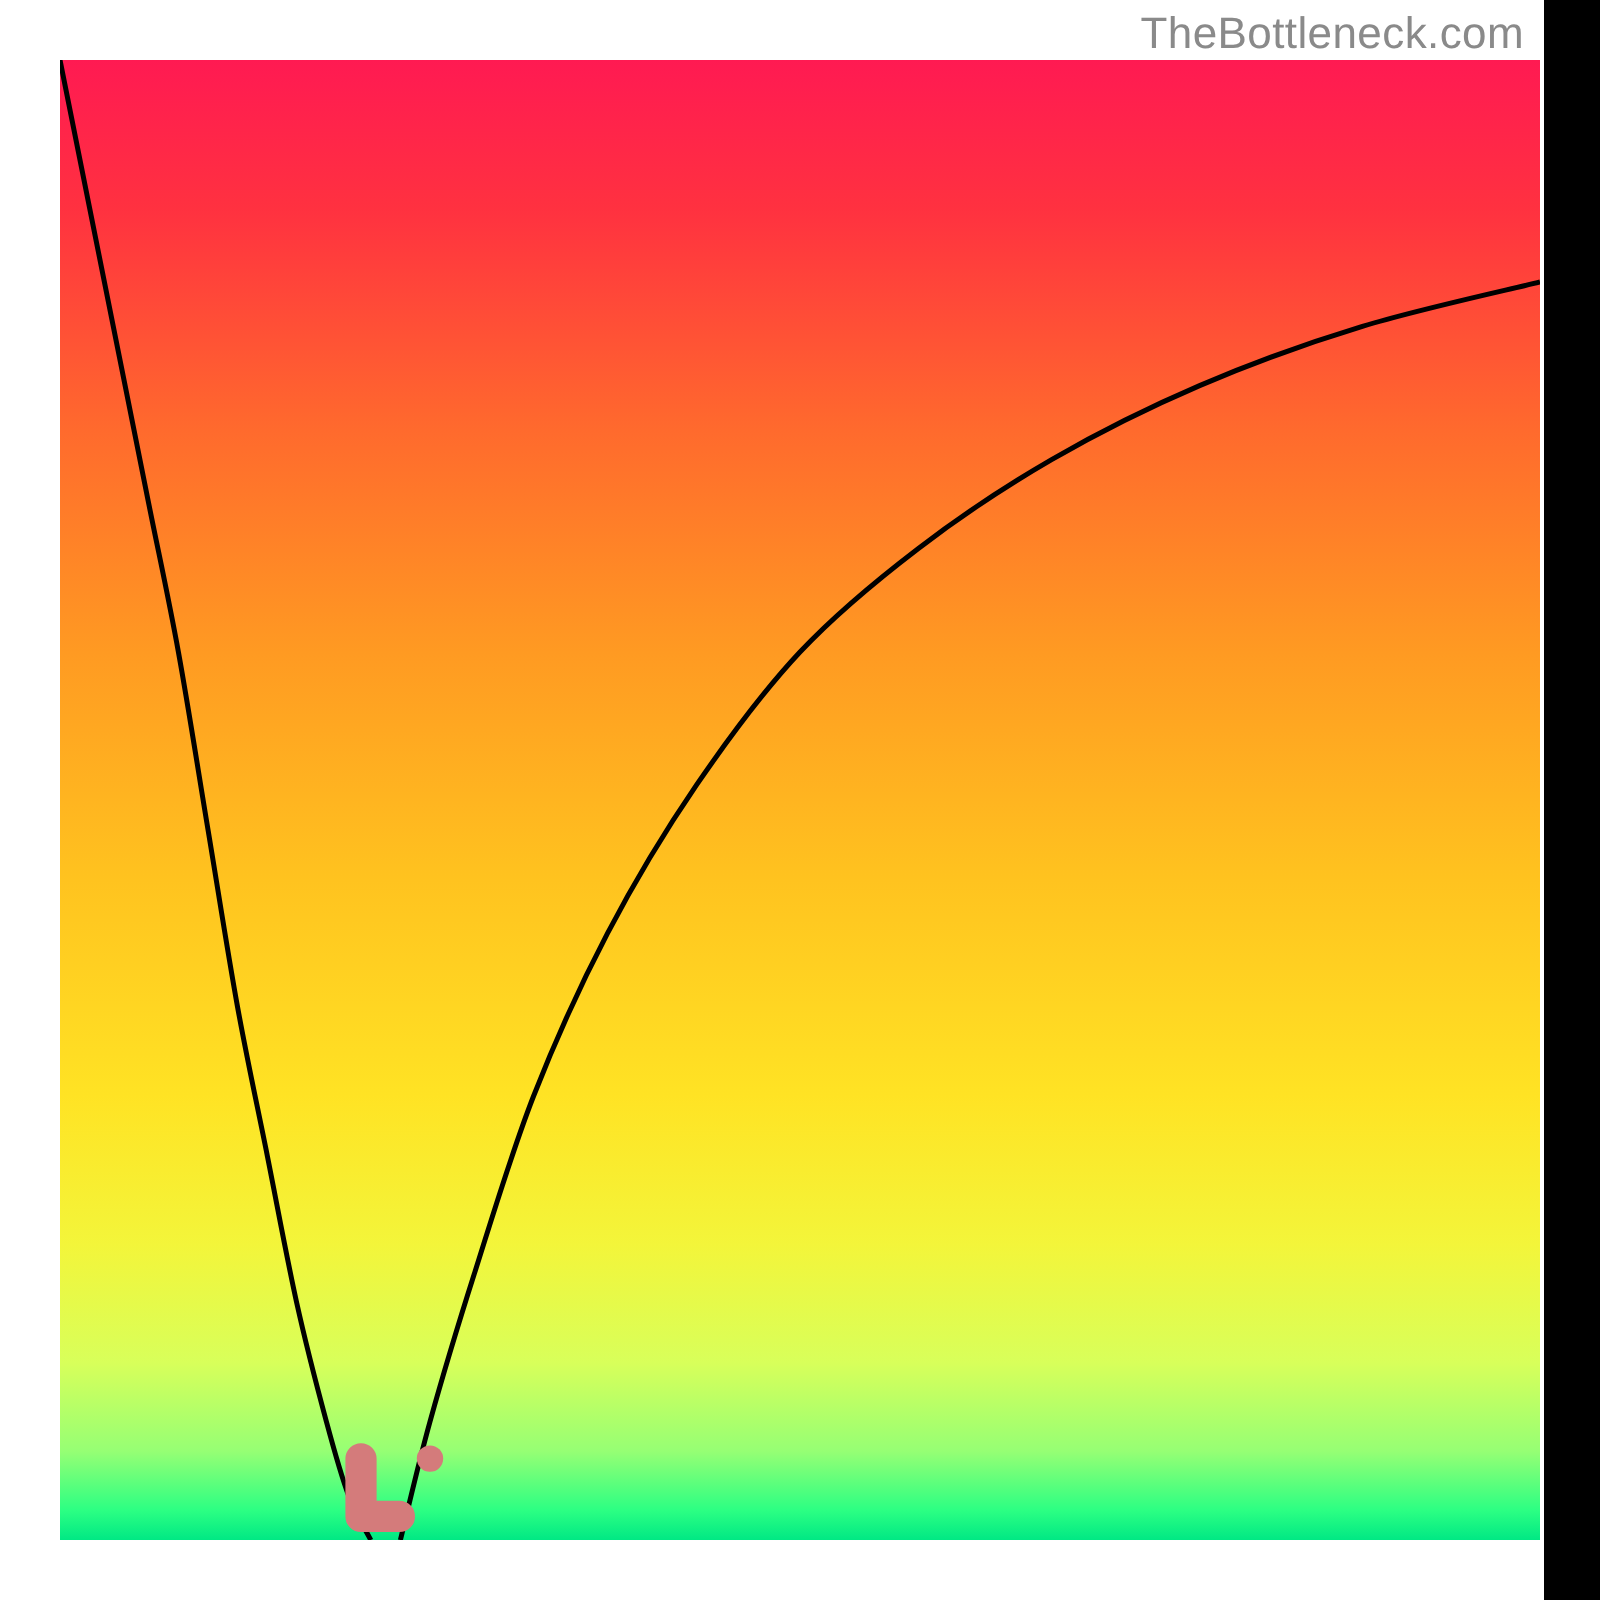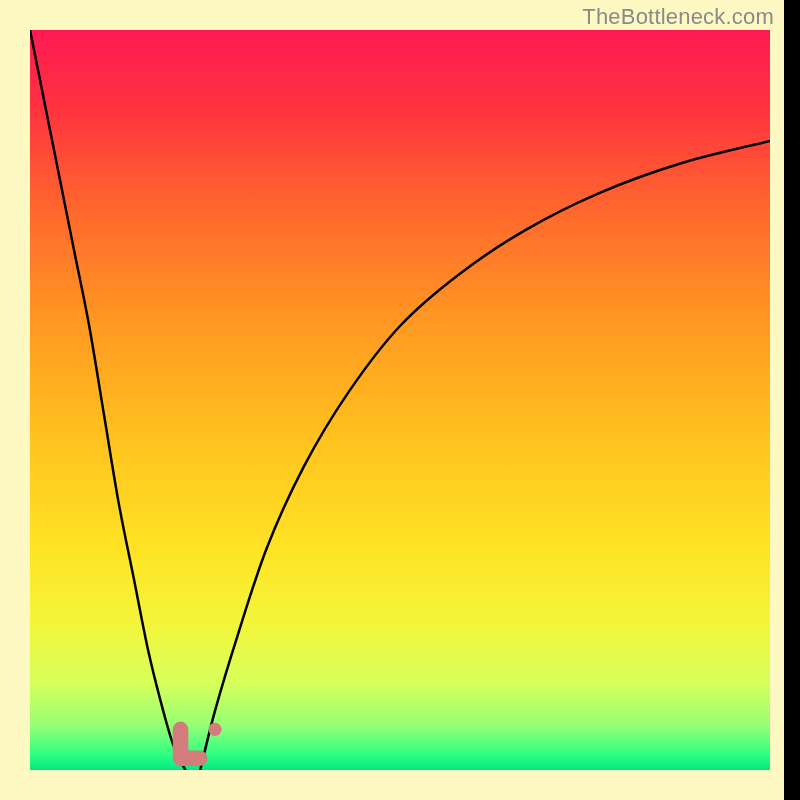--- a/index.html
+++ b/index.html
@@ -9,22 +9,21 @@
     height: 800px;
     background: #000;
     overflow: hidden;
   }
   .frame {
     position: absolute;
     left: 0;
     top: 0;
     width: 772px;
     height: 800px;
-    background: #fef9c3;
-    padding-left: 12px;
+    background: #ffffff;
   }
   .plot {
     position: absolute;
     left: 30px;
     top: 30px;
     width: 740px;
     height: 740px;
     overflow: hidden;
   }
   .gradient {

